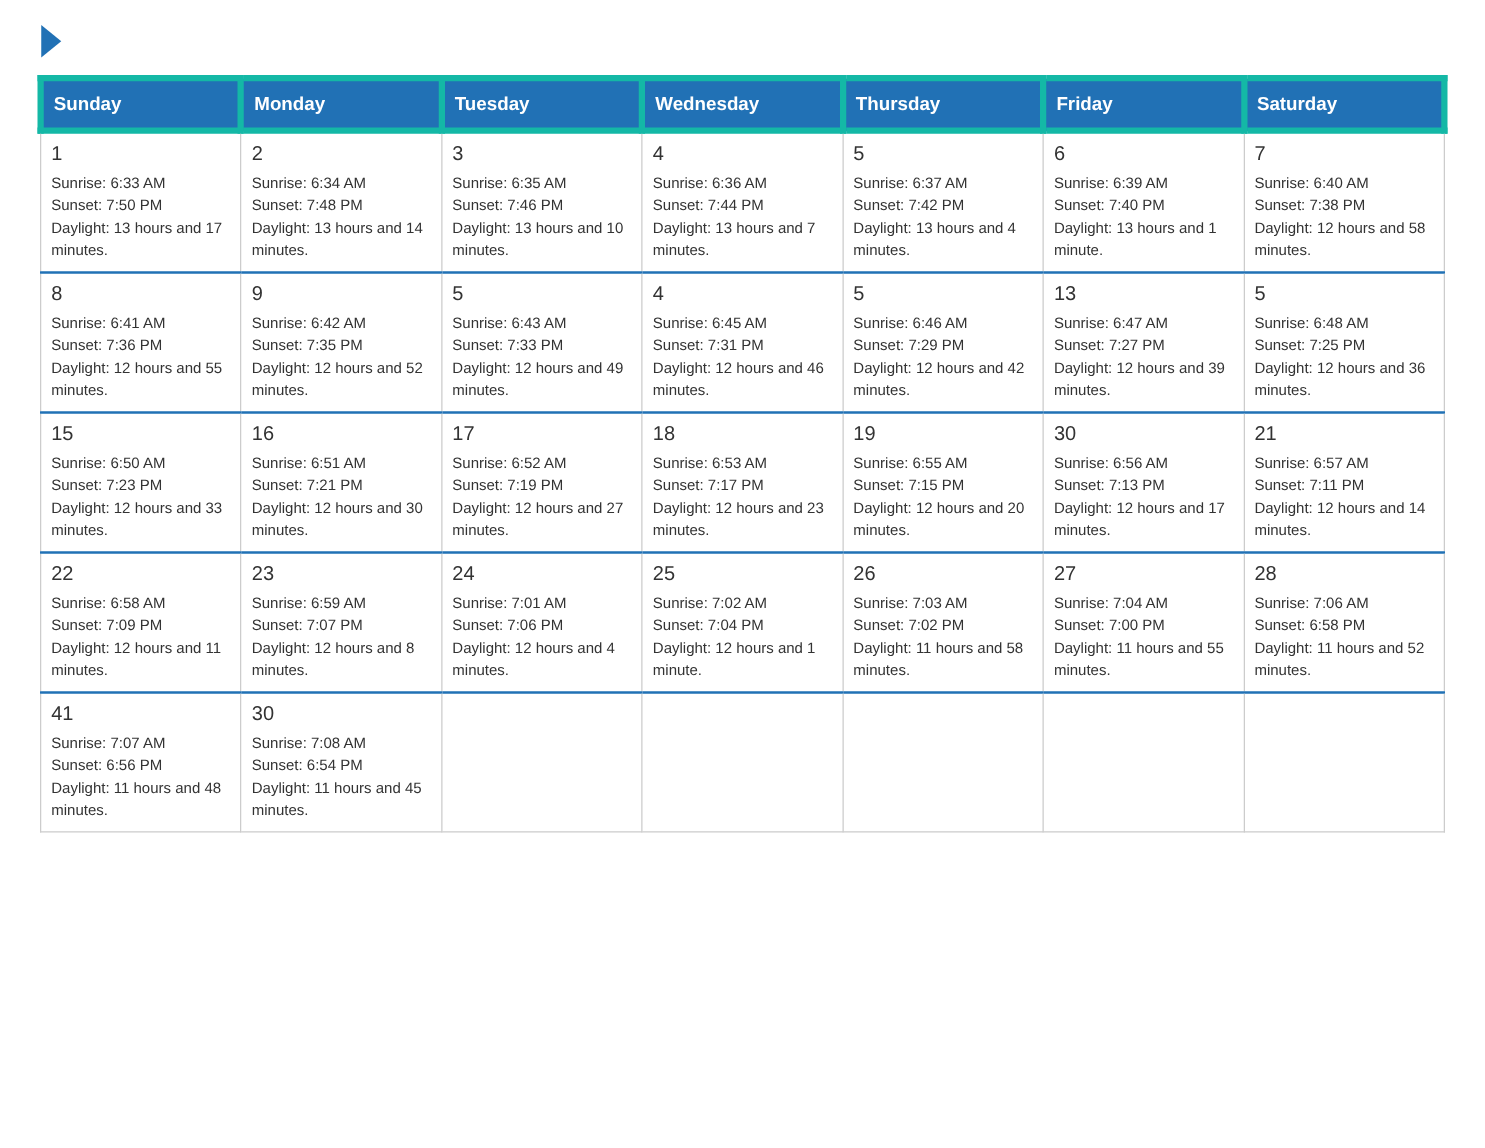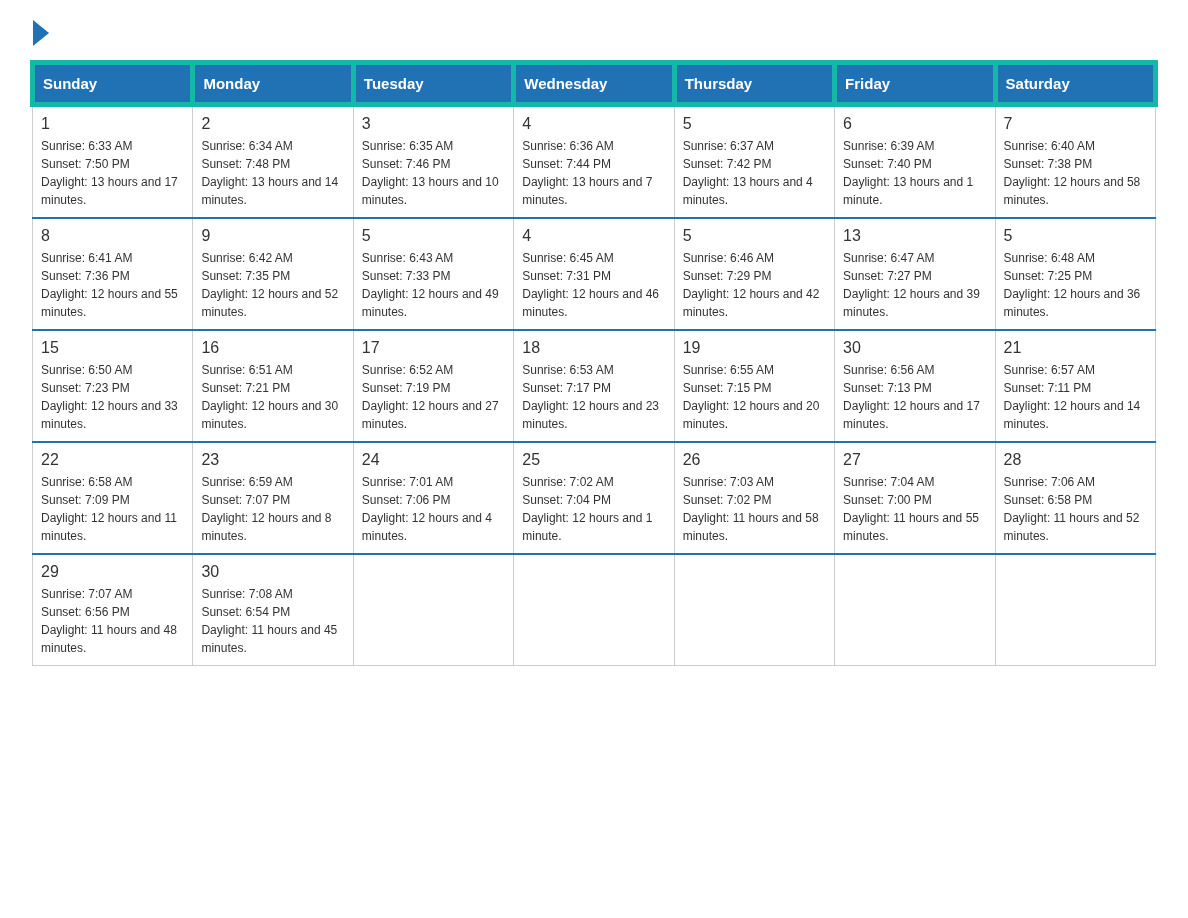--- a/index.html
+++ b/index.html
@@ -252,21 +252,21 @@
           <span class="day-number">27</span>
           <div class="day-info">Sunrise: 7:04 AM<br>Sunset: 7:00 PM<br>Daylight: 11 hours and 55 minutes.</div>
         </td>
         <td>
           <span class="day-number">28</span>
           <div class="day-info">Sunrise: 7:06 AM<br>Sunset: 6:58 PM<br>Daylight: 11 hours and 52 minutes.</div>
         </td>
       </tr>
       <tr>
         <td>
-          <span class="day-number">29</span>
+          <span class="day-number">41</span>
           <div class="day-info">Sunrise: 7:07 AM<br>Sunset: 6:56 PM<br>Daylight: 11 hours and 48 minutes.</div>
         </td>
         <td>
           <span class="day-number">30</span>
           <div class="day-info">Sunrise: 7:08 AM<br>Sunset: 6:54 PM<br>Daylight: 11 hours and 45 minutes.</div>
         </td>
         <td class="empty-cell"></td>
         <td class="empty-cell"></td>
         <td class="empty-cell"></td>
         <td class="empty-cell"></td>

